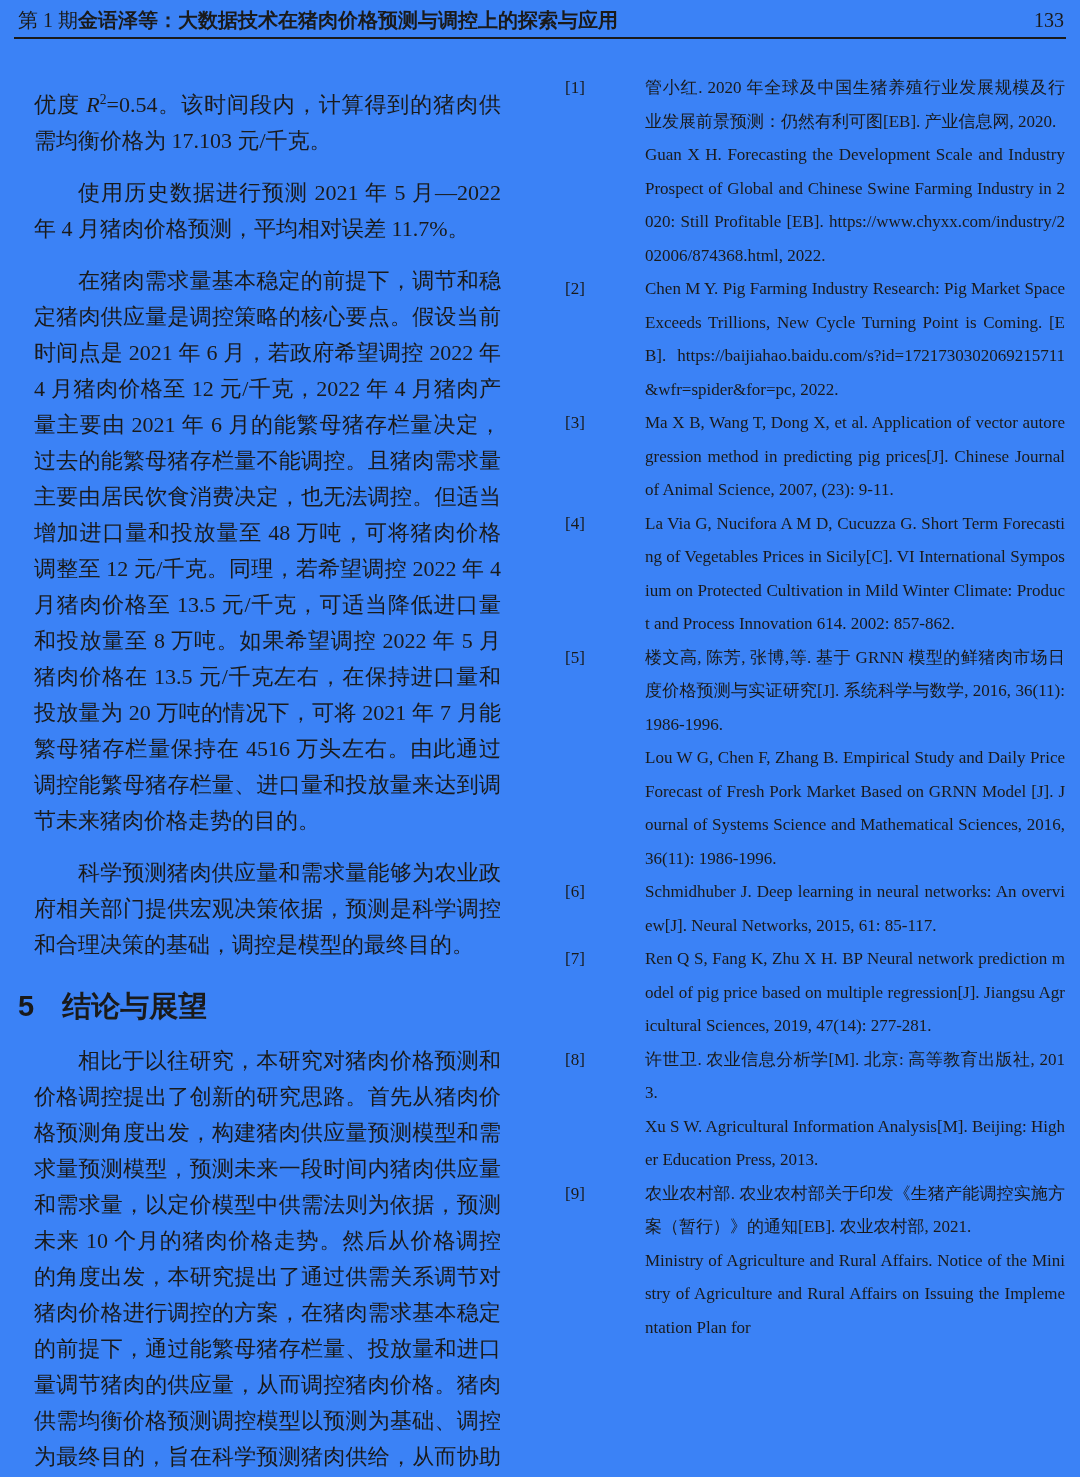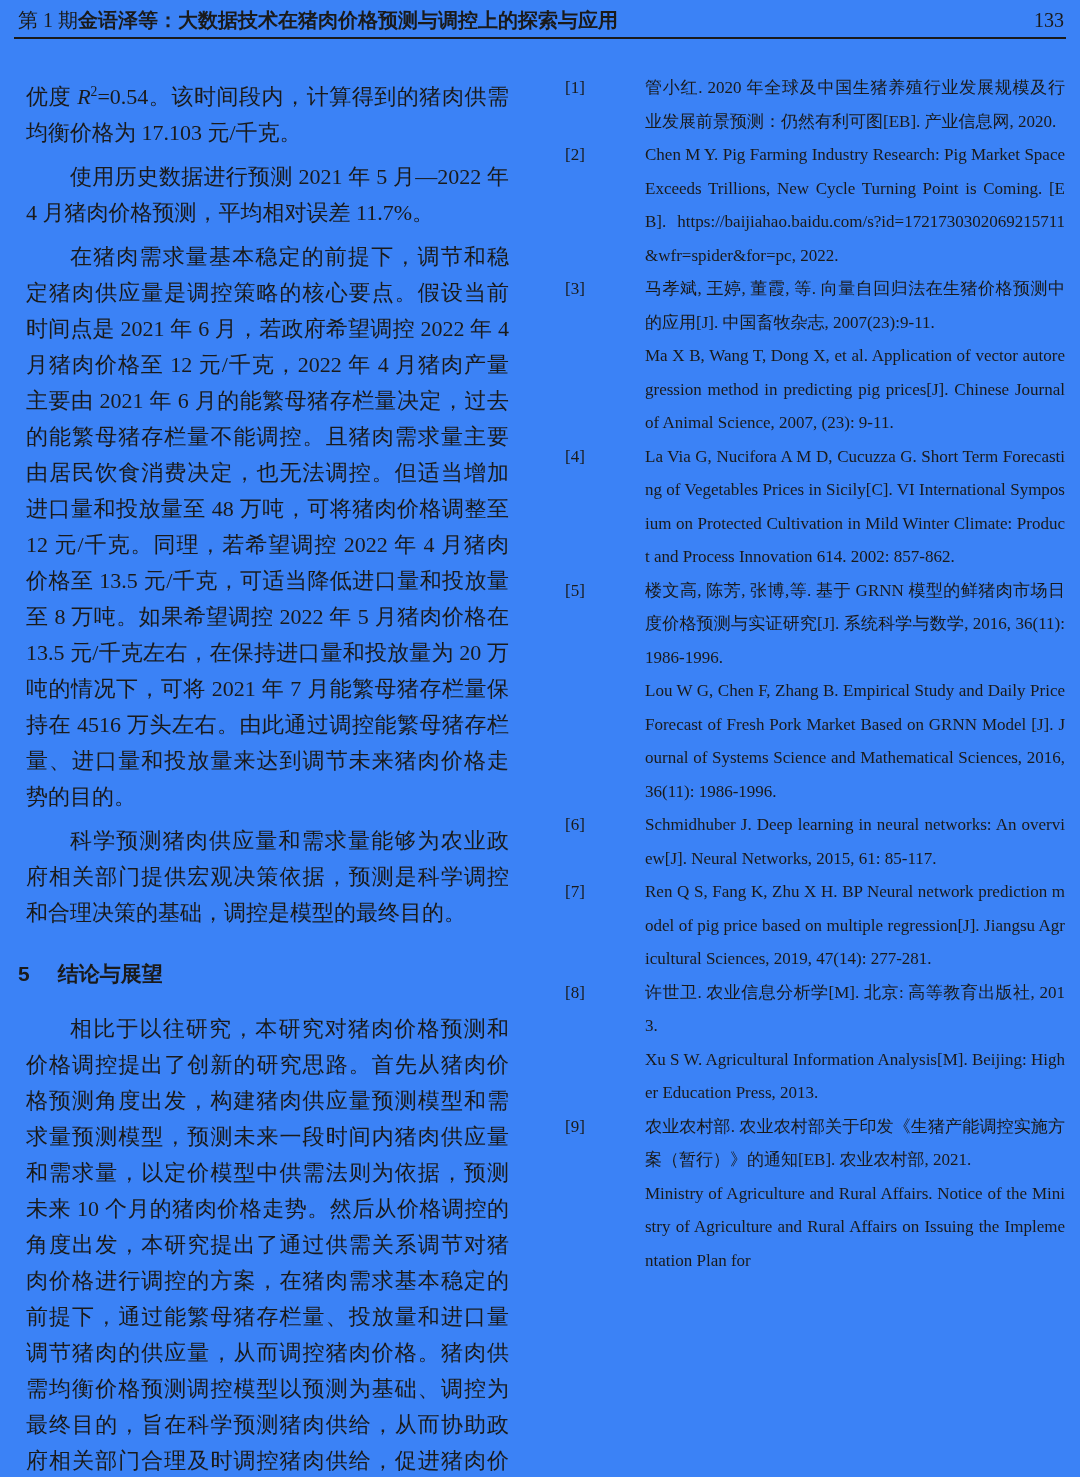--- a/index.html
+++ b/index.html
@@ -43,28 +43,28 @@
     line-height: 36px;
     text-align: justify;
   }
   .col-right {
     flex: 1 1 auto;
     margin-left: 48px;
     font-size: 17px;
     line-height: 33.5px;
     text-align: justify;
   }
-  .para { margin: 8px; }
+  .para { margin: 16px; }
   .para.indent { text-indent: 2em; }
   .para i { font-family: "Liberation Serif", "DejaVu Serif", serif; font-style: italic; }
   sup { font-size: 0.62em; line-height: 0; }
   
   .section-heading {
     margin: 26px 0 20px 0;
-    font-size: 21px;
+    font-size: 29px;
     font-weight: bold;
     font-family: "Liberation Sans", "DejaVu Sans", sans-serif;
     line-height: 34px;
   }
   .section-heading .sec-num { margin-right: 28px; }
   
   .refs-heading {
     font-size: 22px;
     font-weight: bold;
     font-family: "Liberation Sans", "DejaVu Sans", sans-serif;
@@ -113,34 +113,34 @@
       <p class="para indent">相比于以往研究，本研究对猪肉价格预测和价格调控提出了创新的研究思路。首先从猪肉价格预测角度出发，构建猪肉供应量预测模型和需求量预测模型，预测未来一段时间内猪肉供应量和需求量，以定价模型中供需法则为依据，预测未来 10 个月的猪肉价格走势。然后从价格调控的角度出发，本研究提出了通过供需关系调节对猪肉价格进行调控的方案，在猪肉需求基本稳定的前提下，通过能繁母猪存栏量、投放量和进口量调节猪肉的供应量，从而调控猪肉价格。猪肉供需均衡价格预测调控模型以预测为基础、调控为最终目的，旨在科学预测猪肉供给，从而协助政府相关部门合理及时调控猪肉供给，促进猪肉价格稳定波动。</p>
       <p class="para indent">然而，在猪肉供需均衡调控模型应用实践过程中，对猪肉价格精准预测依赖于所需数据的完整性和准确性。随着数据不断积累、更新和完善，模型能够学习到更多数据，对未来价格的预测才能越来越精准。</p>
     </div>
 
     <div class="col-right">
 
       <div class="ref">
         <span class="ref-num">[1]</span>
         <div class="ref-body">
           <div class="ref-part">管小红. 2020 年全球及中国生猪养殖行业发展规模及行业发展前景预测：仍然有利可图[EB]. 产业信息网, 2020.</div>
+          <div class="ref-part">Guan X H. Forecasting the Development Scale and Industry Prospect of Global and Chinese Swine Farming Industry in 2020: Still Profitable [EB]. https://www.chyxx.com/industry/202006/874368.html, 2022.</div>
         </div>
       </div>
 
       <div class="ref">
         <span class="ref-num">[2]</span>
         <div class="ref-body">
           <div class="ref-part">Chen M Y. Pig Farming Industry Research: Pig Market Space Exceeds Trillions, New Cycle Turning Point is Coming. [EB]. https://baijiahao.baidu.com/s?id=1721730302069215711&amp;wfr=spider&amp;for=pc, 2022.</div>
         </div>
       </div>
 
       <div class="ref">
         <span class="ref-num">[3]</span>
         <div class="ref-body">
-          <div class="ref-part">马孝斌, 王婷, 董霞, 等. 向量自回归法在生猪价格预测中的应用[J]. 中国畜牧杂志, 2007(23):9-11.</div>
           <div class="ref-part">Ma X B, Wang T, Dong X, et al. Application of vector autoregression method in predicting pig prices[J]. Chinese Journal of Animal Science, 2007, (23): 9-11.</div>
         </div>
       </div>
 
       <div class="ref">
         <span class="ref-num">[4]</span>
         <div class="ref-body">
           <div class="ref-part">La Via G, Nucifora A M D, Cucuzza G. Short Term Forecasting of Vegetables Prices in Sicily[C]. VI International Symposium on Protected Cultivation in Mild Winter Climate: Product and Process Innovation 614. 2002: 857-862.</div>
         </div>
       </div>

